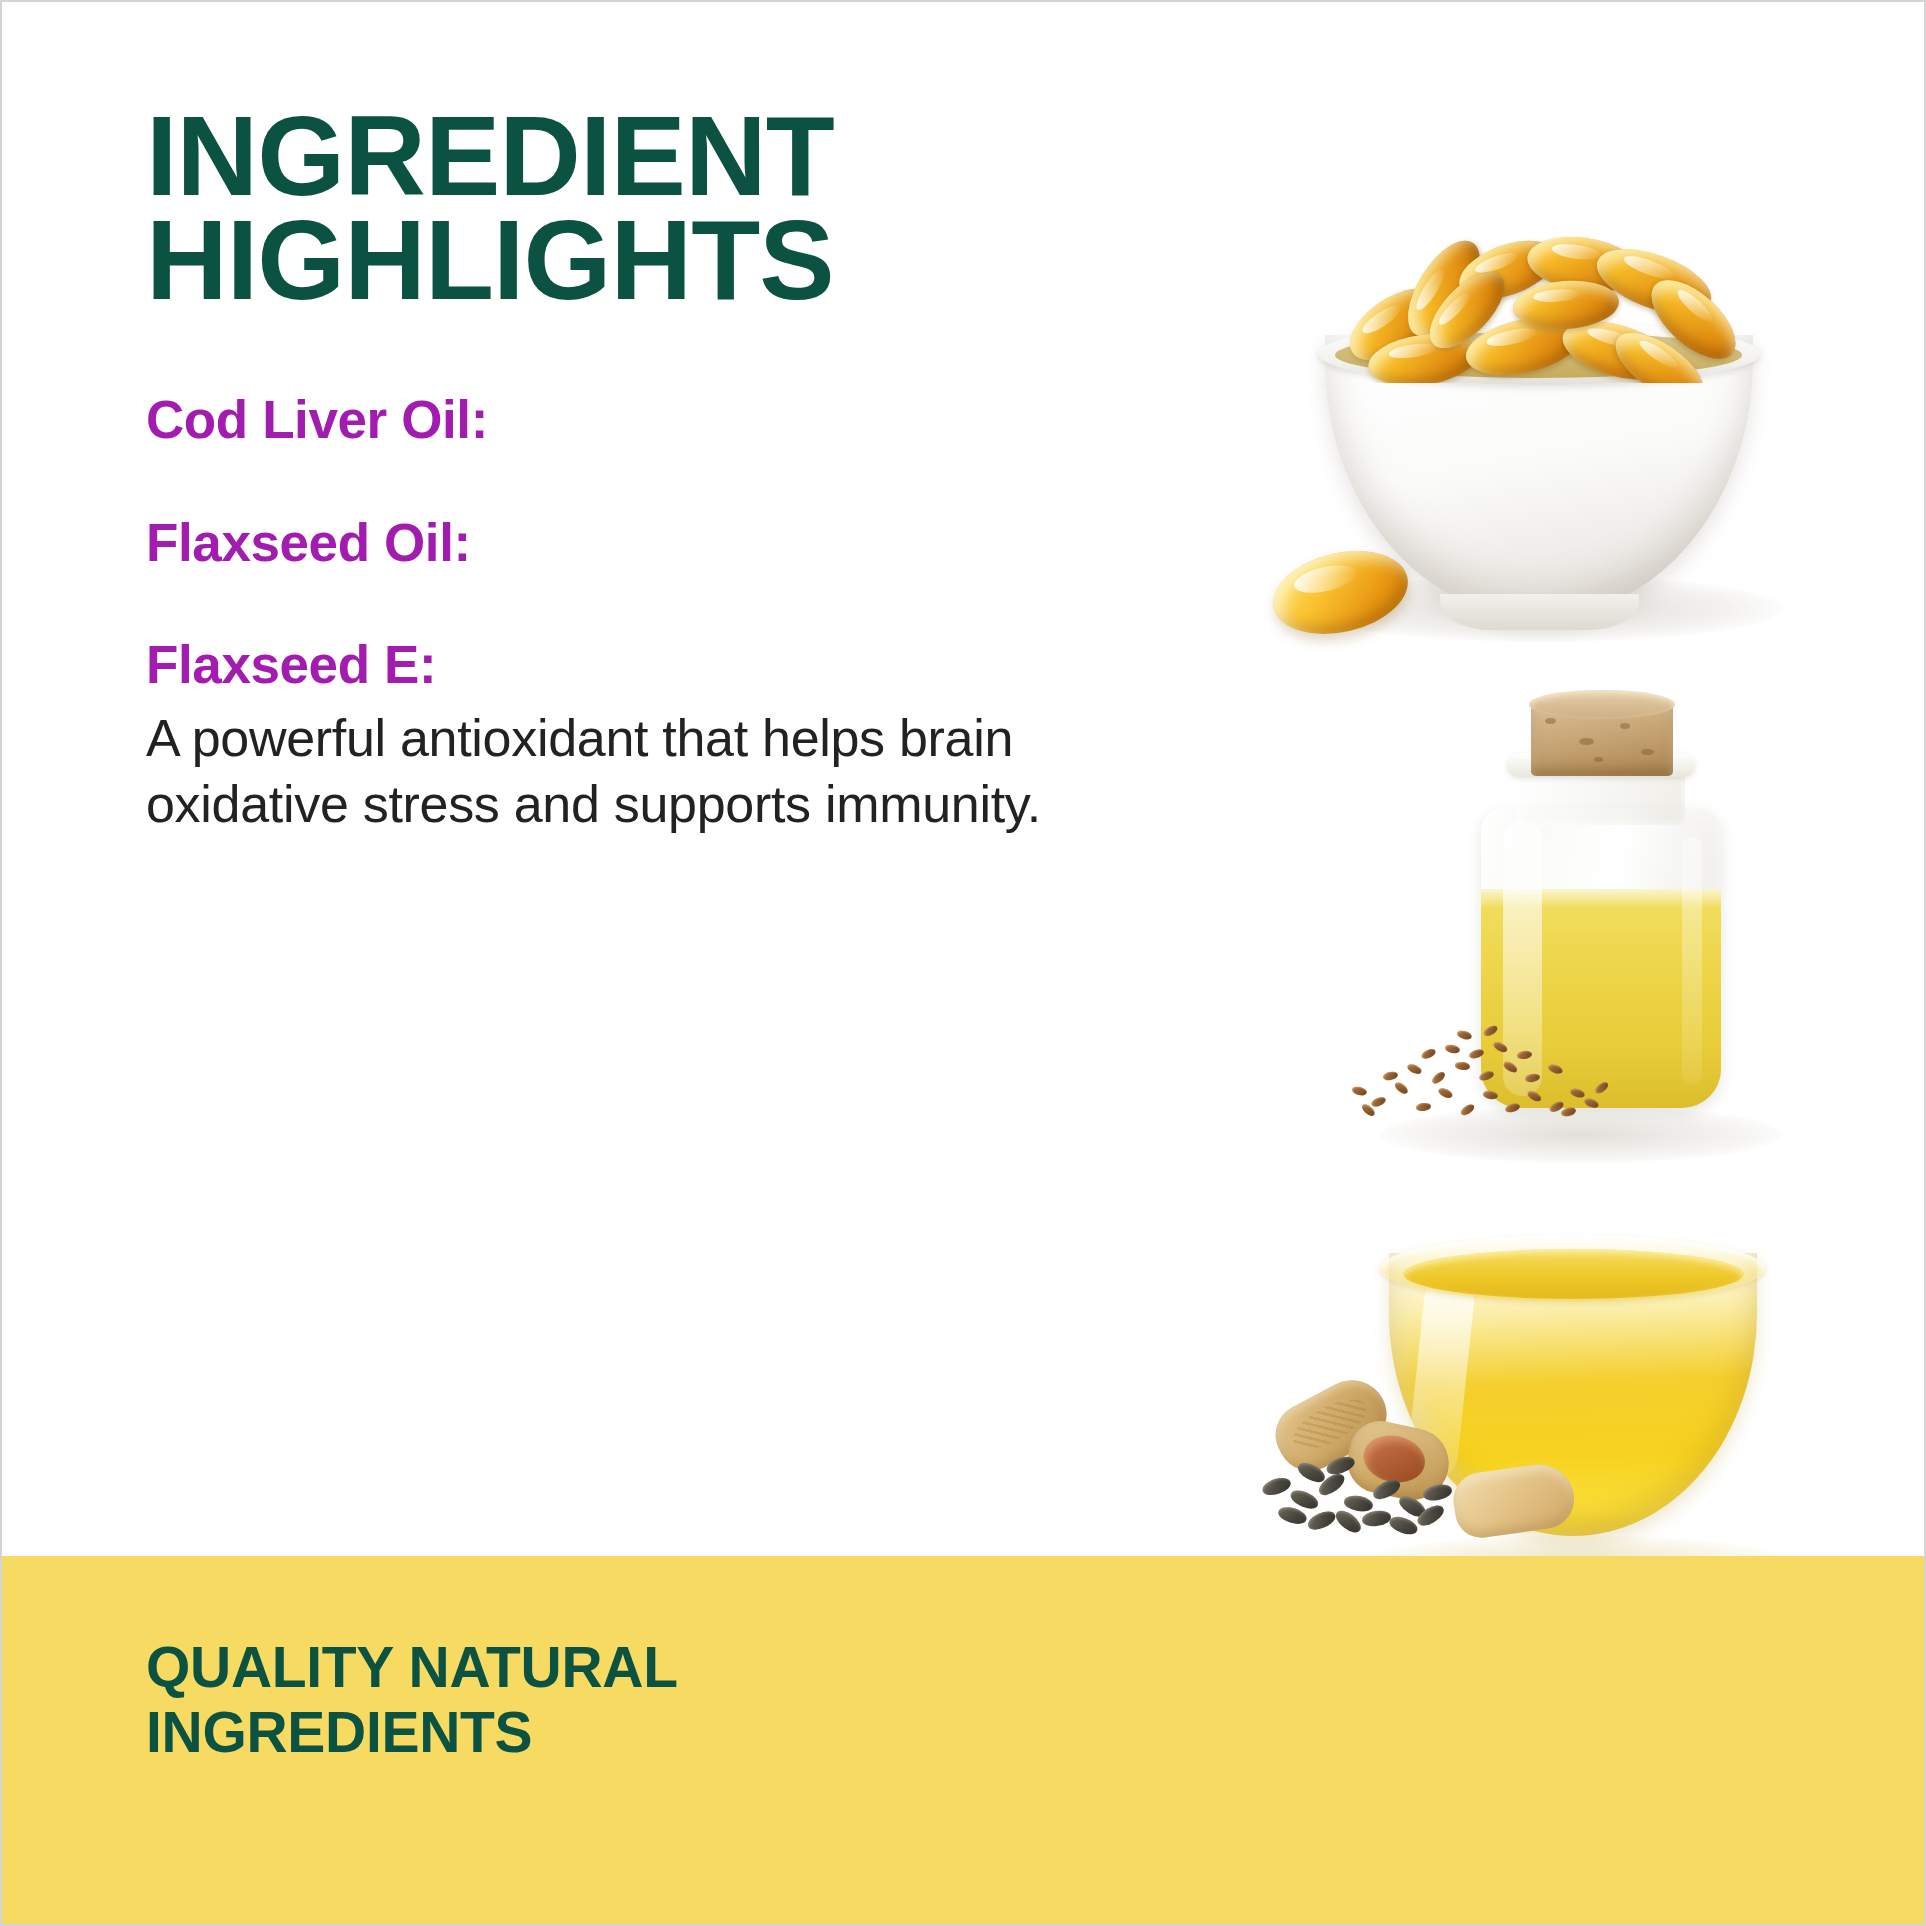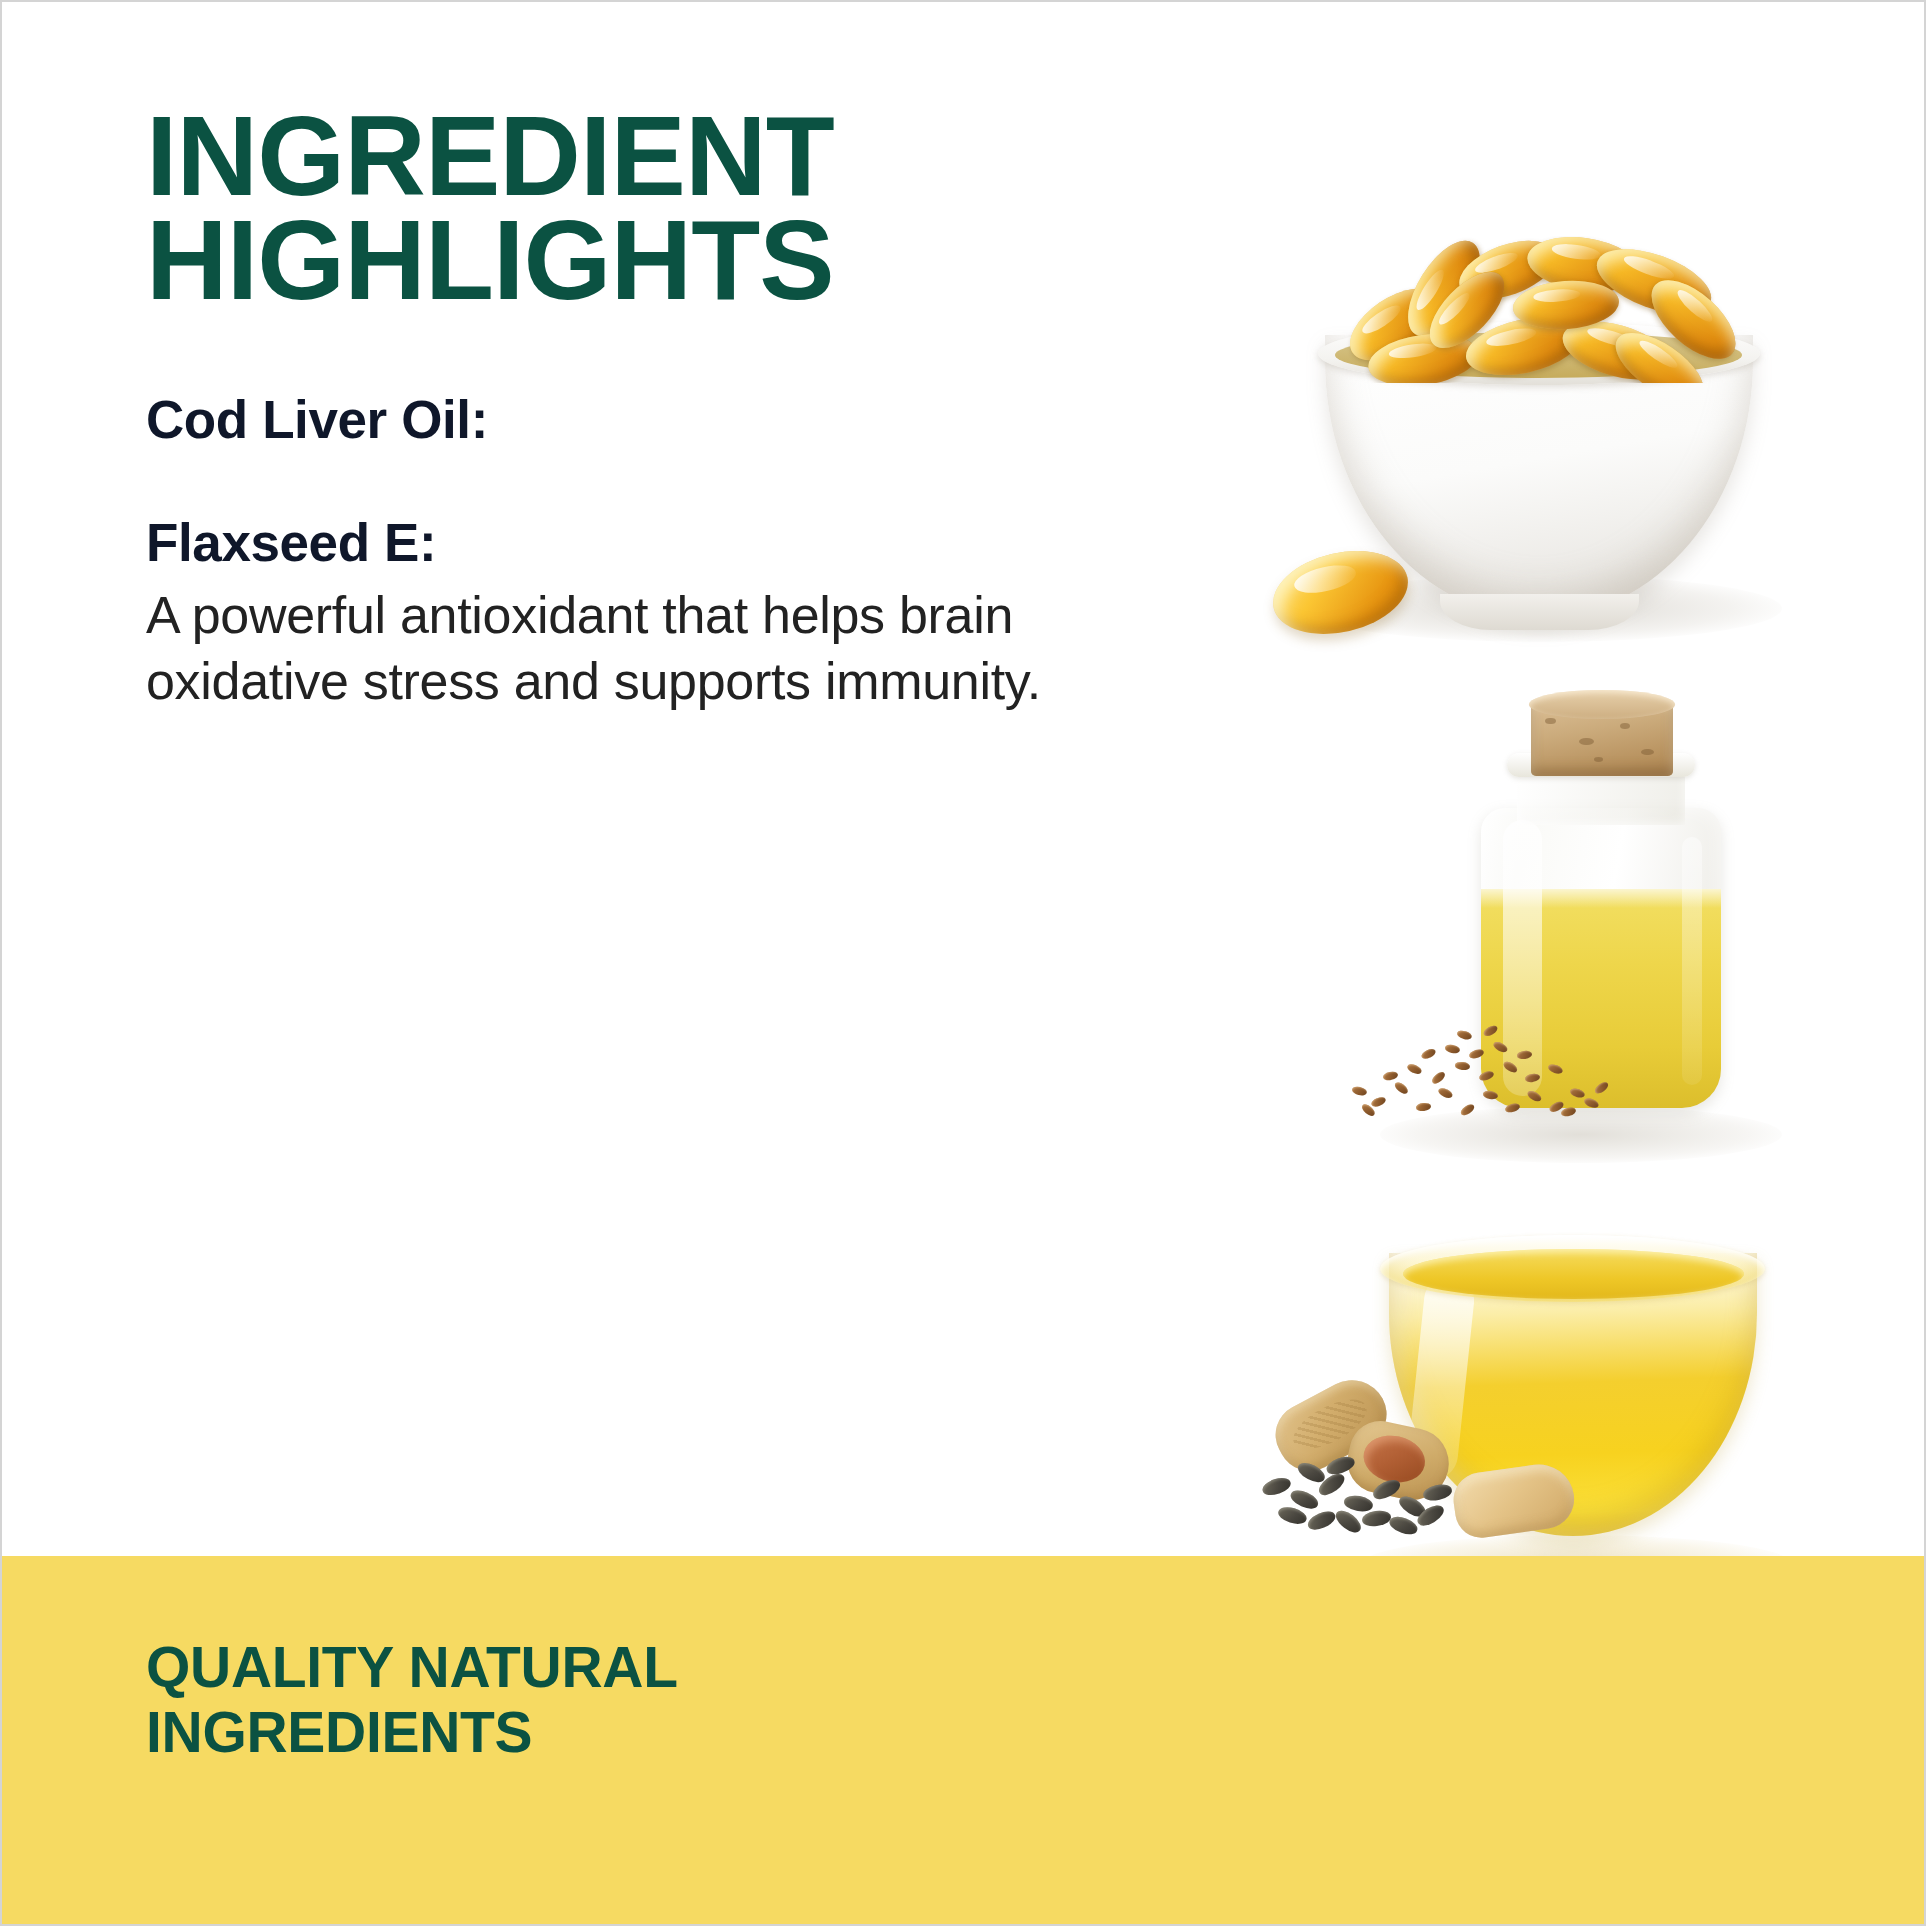--- a/index.html
+++ b/index.html
@@ -29,21 +29,21 @@
     font-weight:bold;
     font-size:113px;
     line-height:0.92;
     letter-spacing:-0.9px;
     margin:0 0 79px 0;
     white-space:pre-line;
   }
   .section{ margin-bottom:67px; }
   .section:last-child{ margin-bottom:0; }
   .sec-head{
-    color:#0f172a;
+    color:#a21caf;
     font-weight:bold;
     font-size:53px;
     line-height:1.05;
     margin:0 0 12px 0;
     letter-spacing:-0.4px;
   }
   .sec-body{
     color:#222222;
     font-size:52px;
     line-height:1.27;
@@ -283,20 +283,21 @@
   <div class="left-col">
 
     <h1 class="page-title">INGREDIENT
 HIGHLIGHTS</h1>
 
     <div class="section">
       <h2 class="sec-head">Cod Liver Oil:</h2>
     </div>
 
     <div class="section">
+      <h2 class="sec-head">Flaxseed Oil:</h2>
     </div>
 
     <div class="section">
       <h2 class="sec-head">Flaxseed E:</h2>
       <p class="sec-body">A powerful antioxidant that helps brain oxidative stress and supports immunity.</p>
     </div>
 
   </div>
 
   <div class="right-col">

